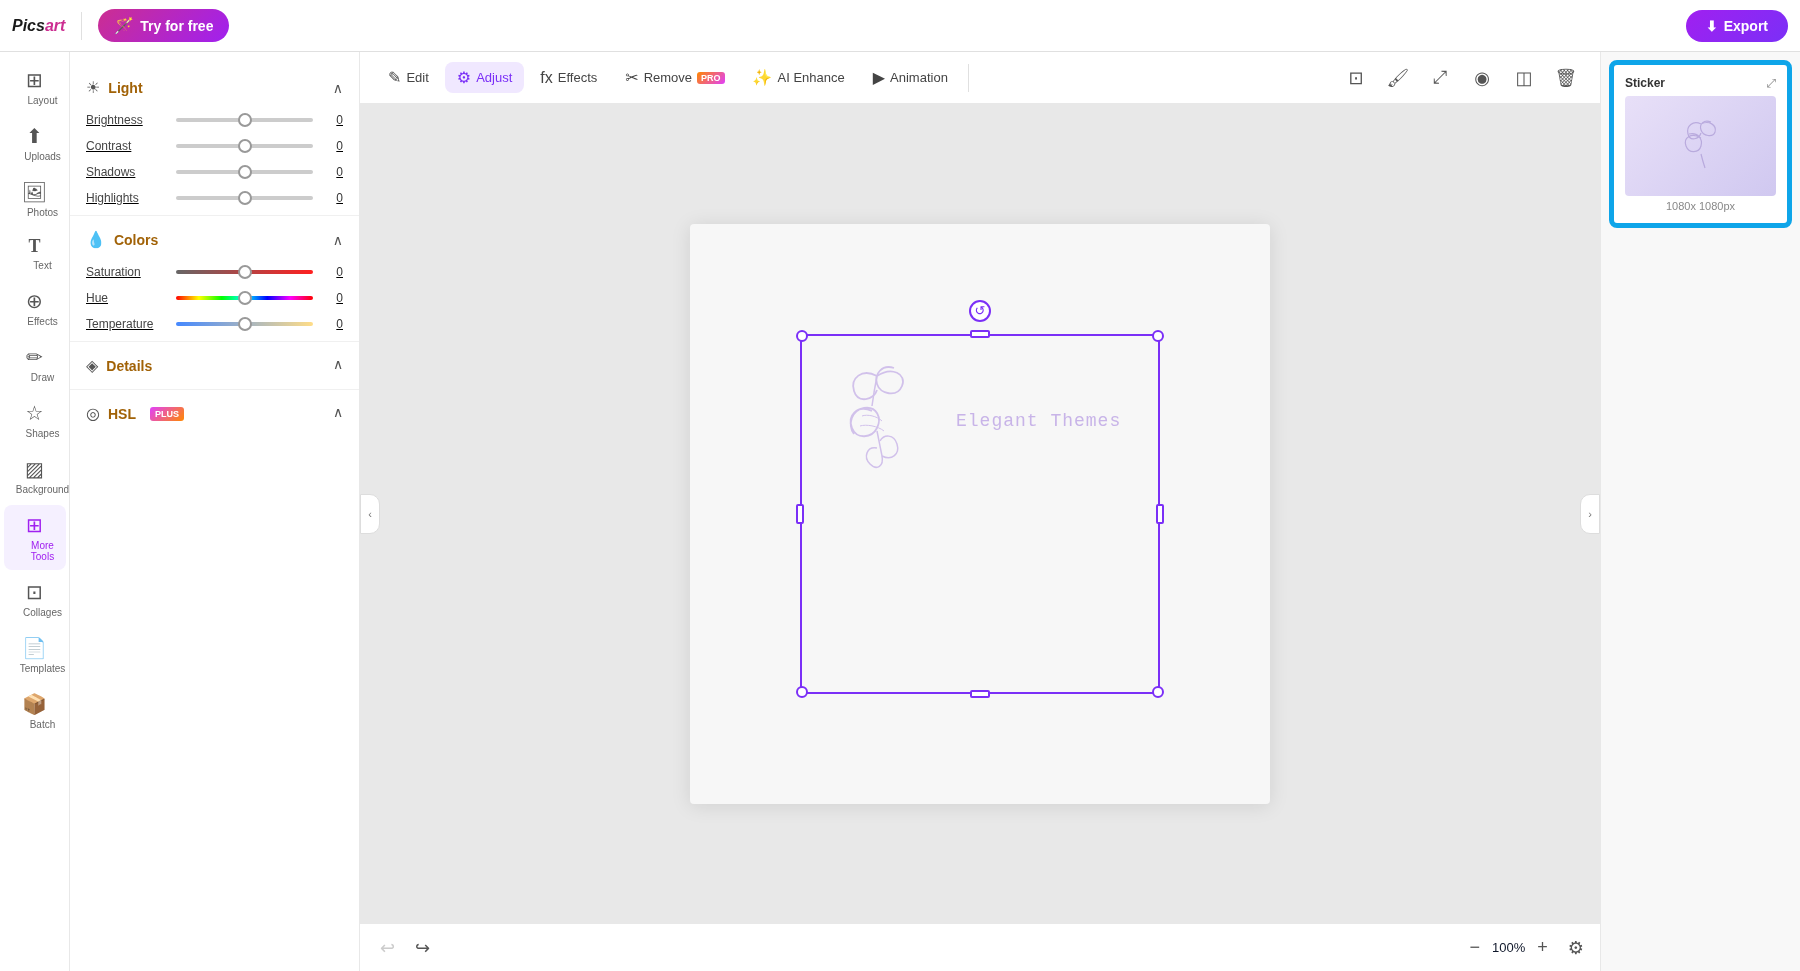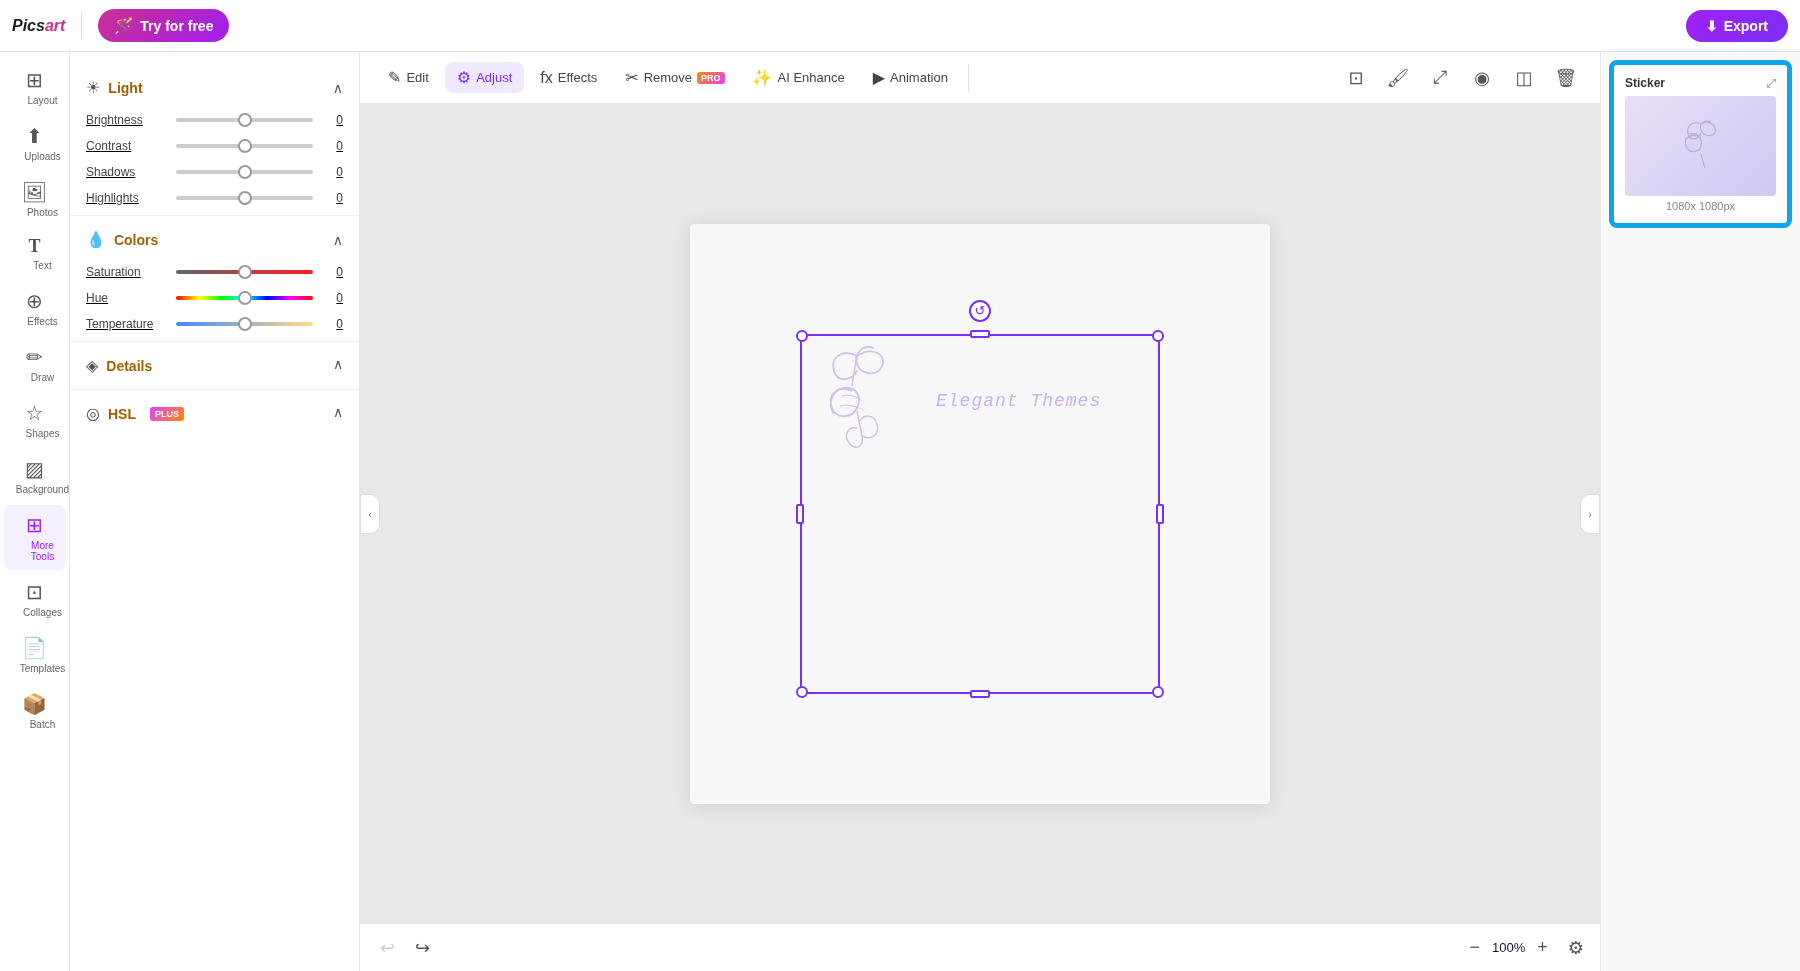--- a/index.html
+++ b/index.html
@@ -413,21 +413,21 @@
           <div class="rotate-handle">↺</div>
           <div class="selection-handle handle-tl"></div>
           <div class="selection-handle handle-tc"></div>
           <div class="selection-handle handle-tr"></div>
           <div class="selection-handle handle-ml"></div>
           <div class="selection-handle handle-mr"></div>
           <div class="selection-handle handle-bl"></div>
           <div class="selection-handle handle-bc"></div>
           <div class="selection-handle handle-br"></div>
 
-          <div class="sticker-content" style=" font-style: italic;">
+          <div class="sticker-content" style="padding: 20px;">
             <div class="sticker-logo">
               <svg width="110" height="130" viewBox="0 0 110 130">
 
                 <g fill="none" stroke="#c8b4e8" stroke-width="1.5" opacity="0.8">
 
                   <path d="M55,20 C70,10 85,18 80,30 C75,42 58,38 55,28 C52,18 60,8 72,12" stroke-width="1.8"></path>
                   <path d="M55,20 C40,12 28,22 32,35 C36,48 52,44 55,34" stroke-width="1.8"></path>
                   <path d="M55,20 C55,20 52,35 50,50" stroke-width="1.5"></path>
 
                   <path d="M50,55 C35,48 25,60 30,72 C35,84 50,82 55,72 C60,62 55,50 42,52 C30,54 25,68 32,78" stroke-width="1.8"></path>

